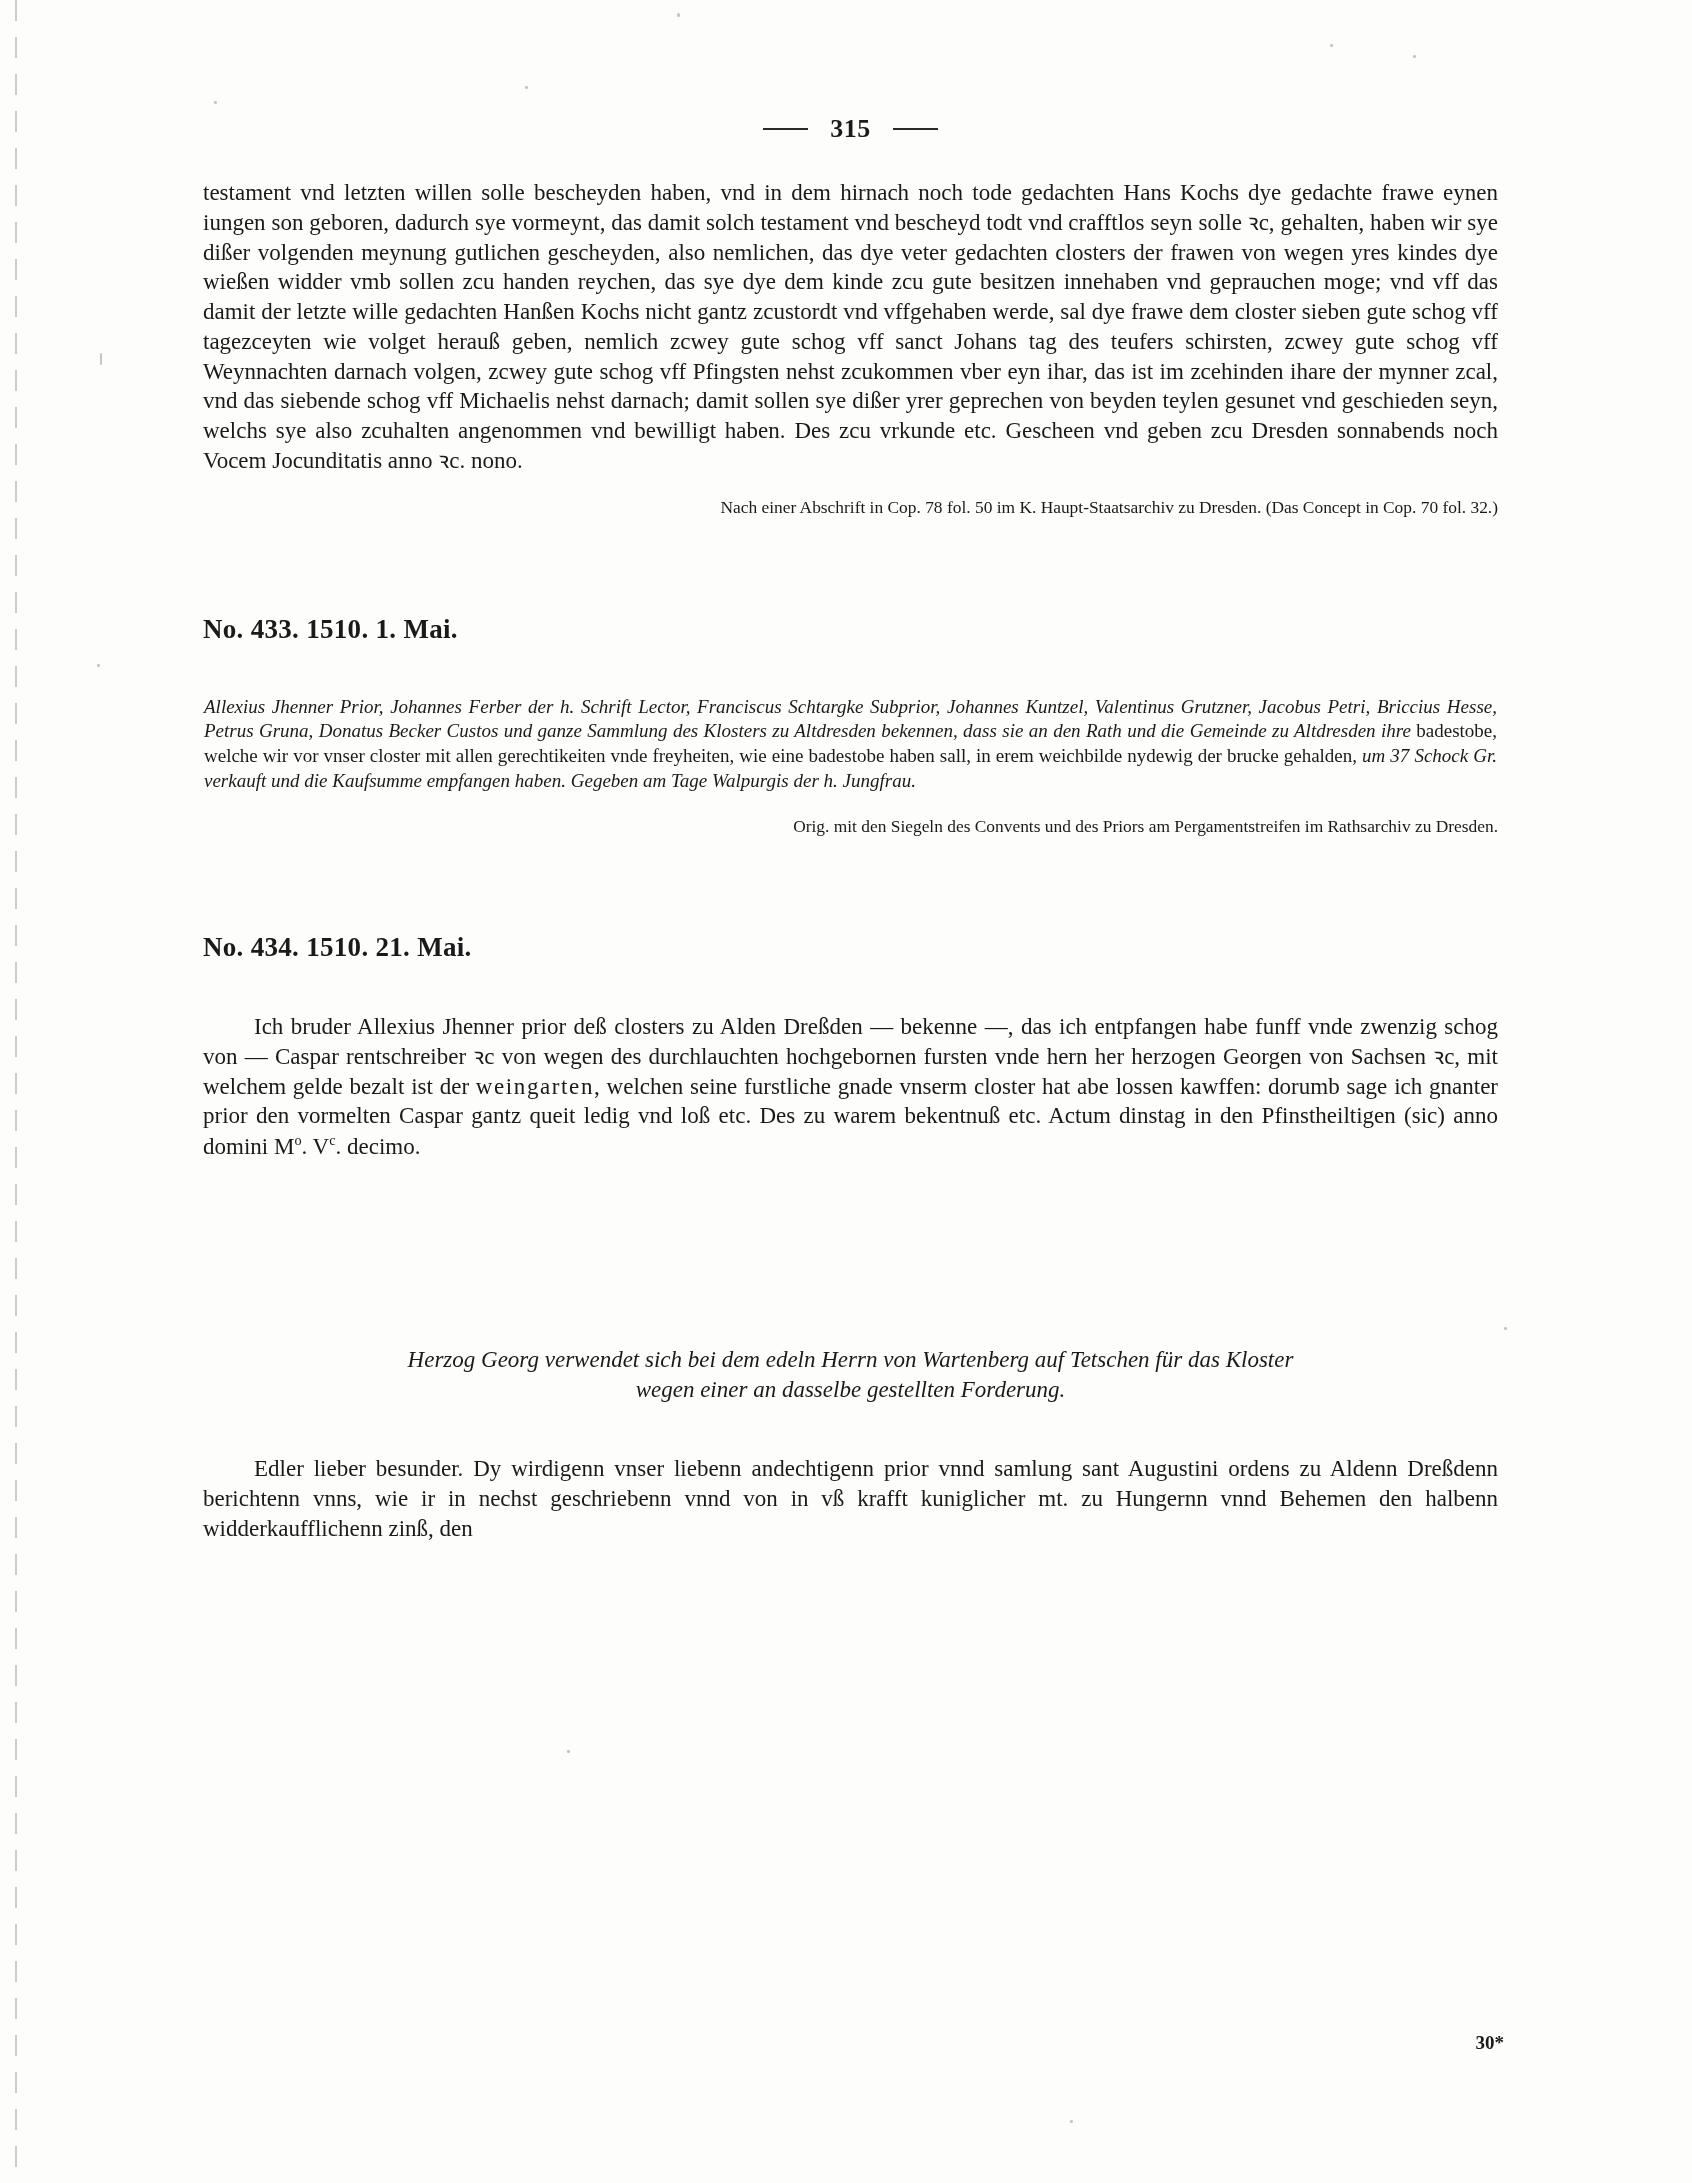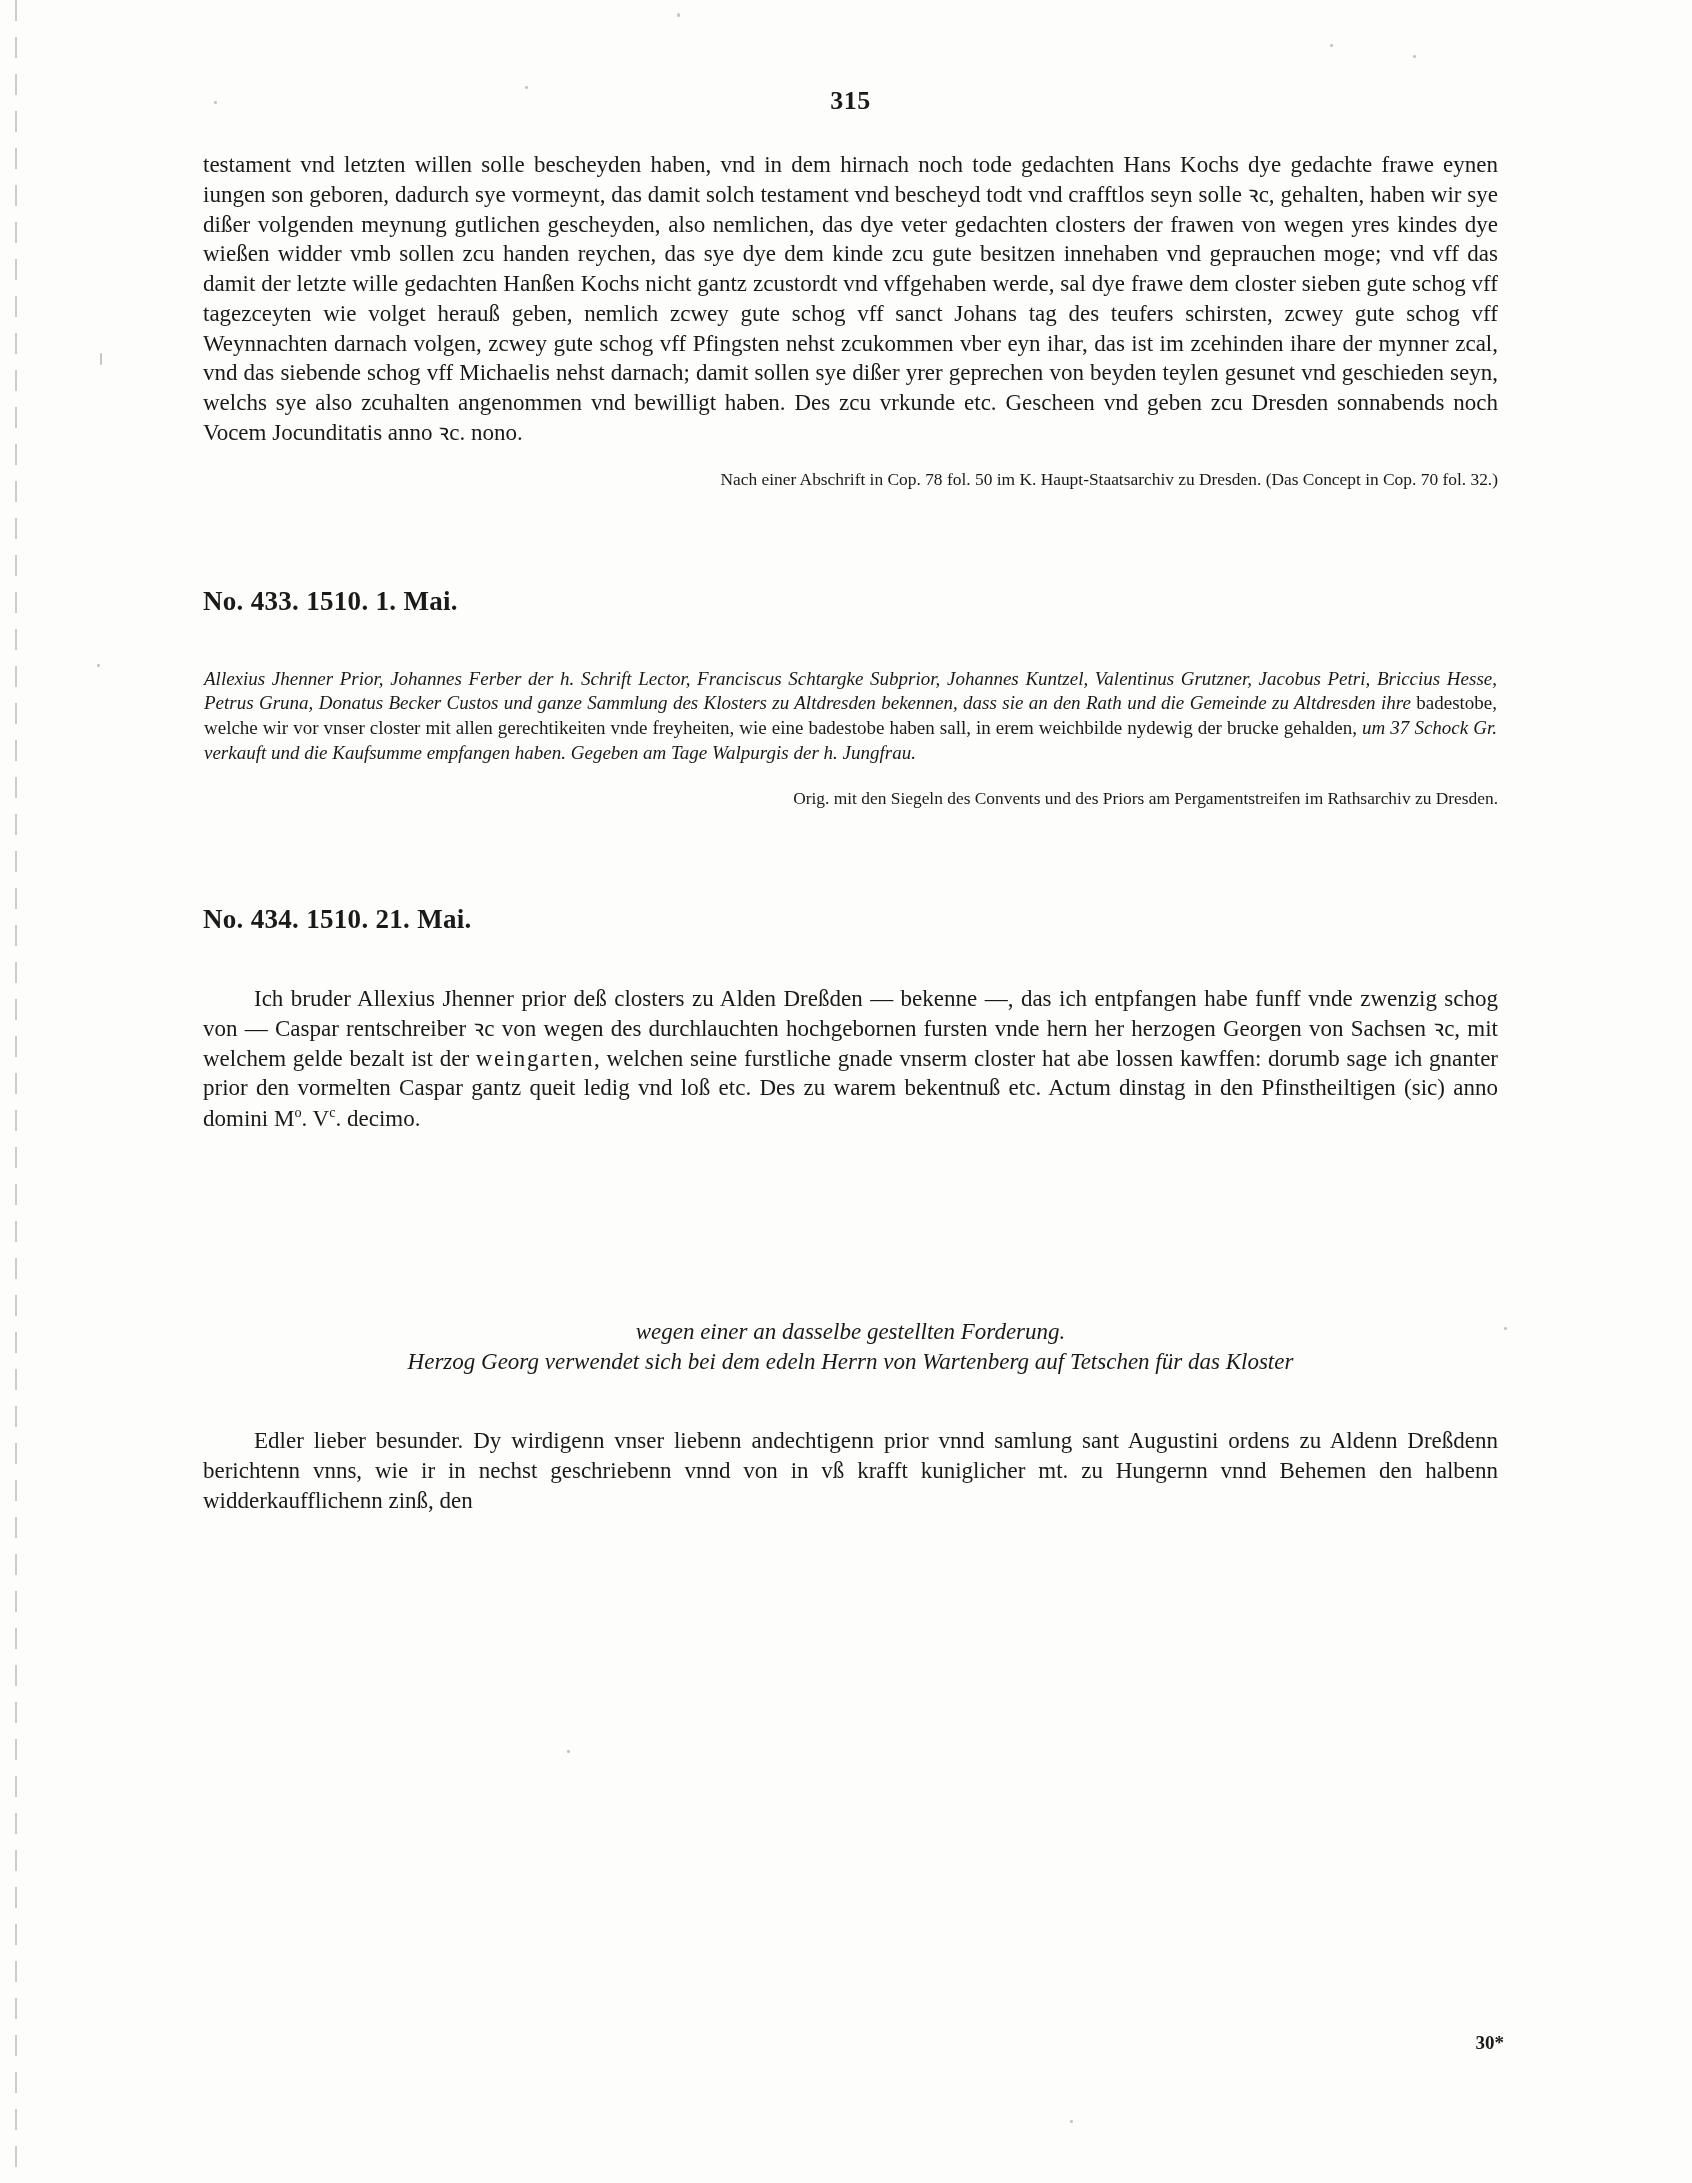--- a/index.html
+++ b/index.html
@@ -46,23 +46,22 @@
     top: 0;
     width: 1295px;
   }
 
   
   .pagenum-row {
     display: flex;
     align-items: center;
     justify-content: center;
     gap: 22px;
-    margin-top: 85px;
+    margin-top: 113px;
     height: 32px;
-    flex-direction: column;
   }
   .rule {
     display: inline-block;
     width: 45px;
     height: 1.6px;
     background: #2a2a2a;
   }
   .pagenum {
     font-size: 26px;
     font-weight: 700;
@@ -174,22 +173,22 @@
 
     <h2 class="heading">No. 434.  1510.  21. Mai.</h2>
     <div class="gap-m"></div>
     <p class="para indent"><span>Ich bruder Allexius Jhenner prior deß closters zu Alden Dreßden — bekenne —, das ich entpfangen habe funff vnde zwenzig schog von — Caspar rentschreiber ꝛc von wegen des durchlauchten hochgebornen fursten vnde hern her herzogen Georgen von Sachsen ꝛc, mit welchem gelde bezalt ist der </span><span class="spaced">weingarten</span><span>, welchen seine furstliche gnade vnserm closter hat abe lossen kawffen: dorumb sage ich gnanter prior den vormelten Caspar gantz queit ledig vnd loß etc. Des zu warem bekentnuß etc. Actum dinstag in den Pfinstheiltigen (sic) anno domini M</span><span class="sup">o</span><span>. V</span><span class="sup">c</span><span>. decimo.</span></p>
     <div class="gap-s"></div>
 
     <div class="gap-xl"></div>
     <div class="gap-s"></div>
 
     <div class="gap-m"></div>
+    <p class="regest-centered">Herzog Georg verwendet sich bei dem edeln Herrn von Wartenberg auf Tetschen für das Kloster</p>
     <p class="regest-centered">wegen einer an dasselbe gestellten Forderung.</p>
-    <p class="regest-centered">Herzog Georg verwendet sich bei dem edeln Herrn von Wartenberg auf Tetschen für das Kloster</p>
     <div class="gap-m"></div>
     <p class="para indent">Edler lieber besunder. Dy wirdigenn vnser liebenn andechtigenn prior vnnd samlung sant Augustini ordens zu Aldenn Dreßdenn berichtenn vnns, wie ir in nechst geschriebenn vnnd von in vß krafft kuniglicher mt. zu Hungernn vnnd Behemen den halbenn widderkaufflichenn zinß, den</p>
 
   </div>
 
   <div class="foliomark">30*</div>
 
 </div>
 
 

